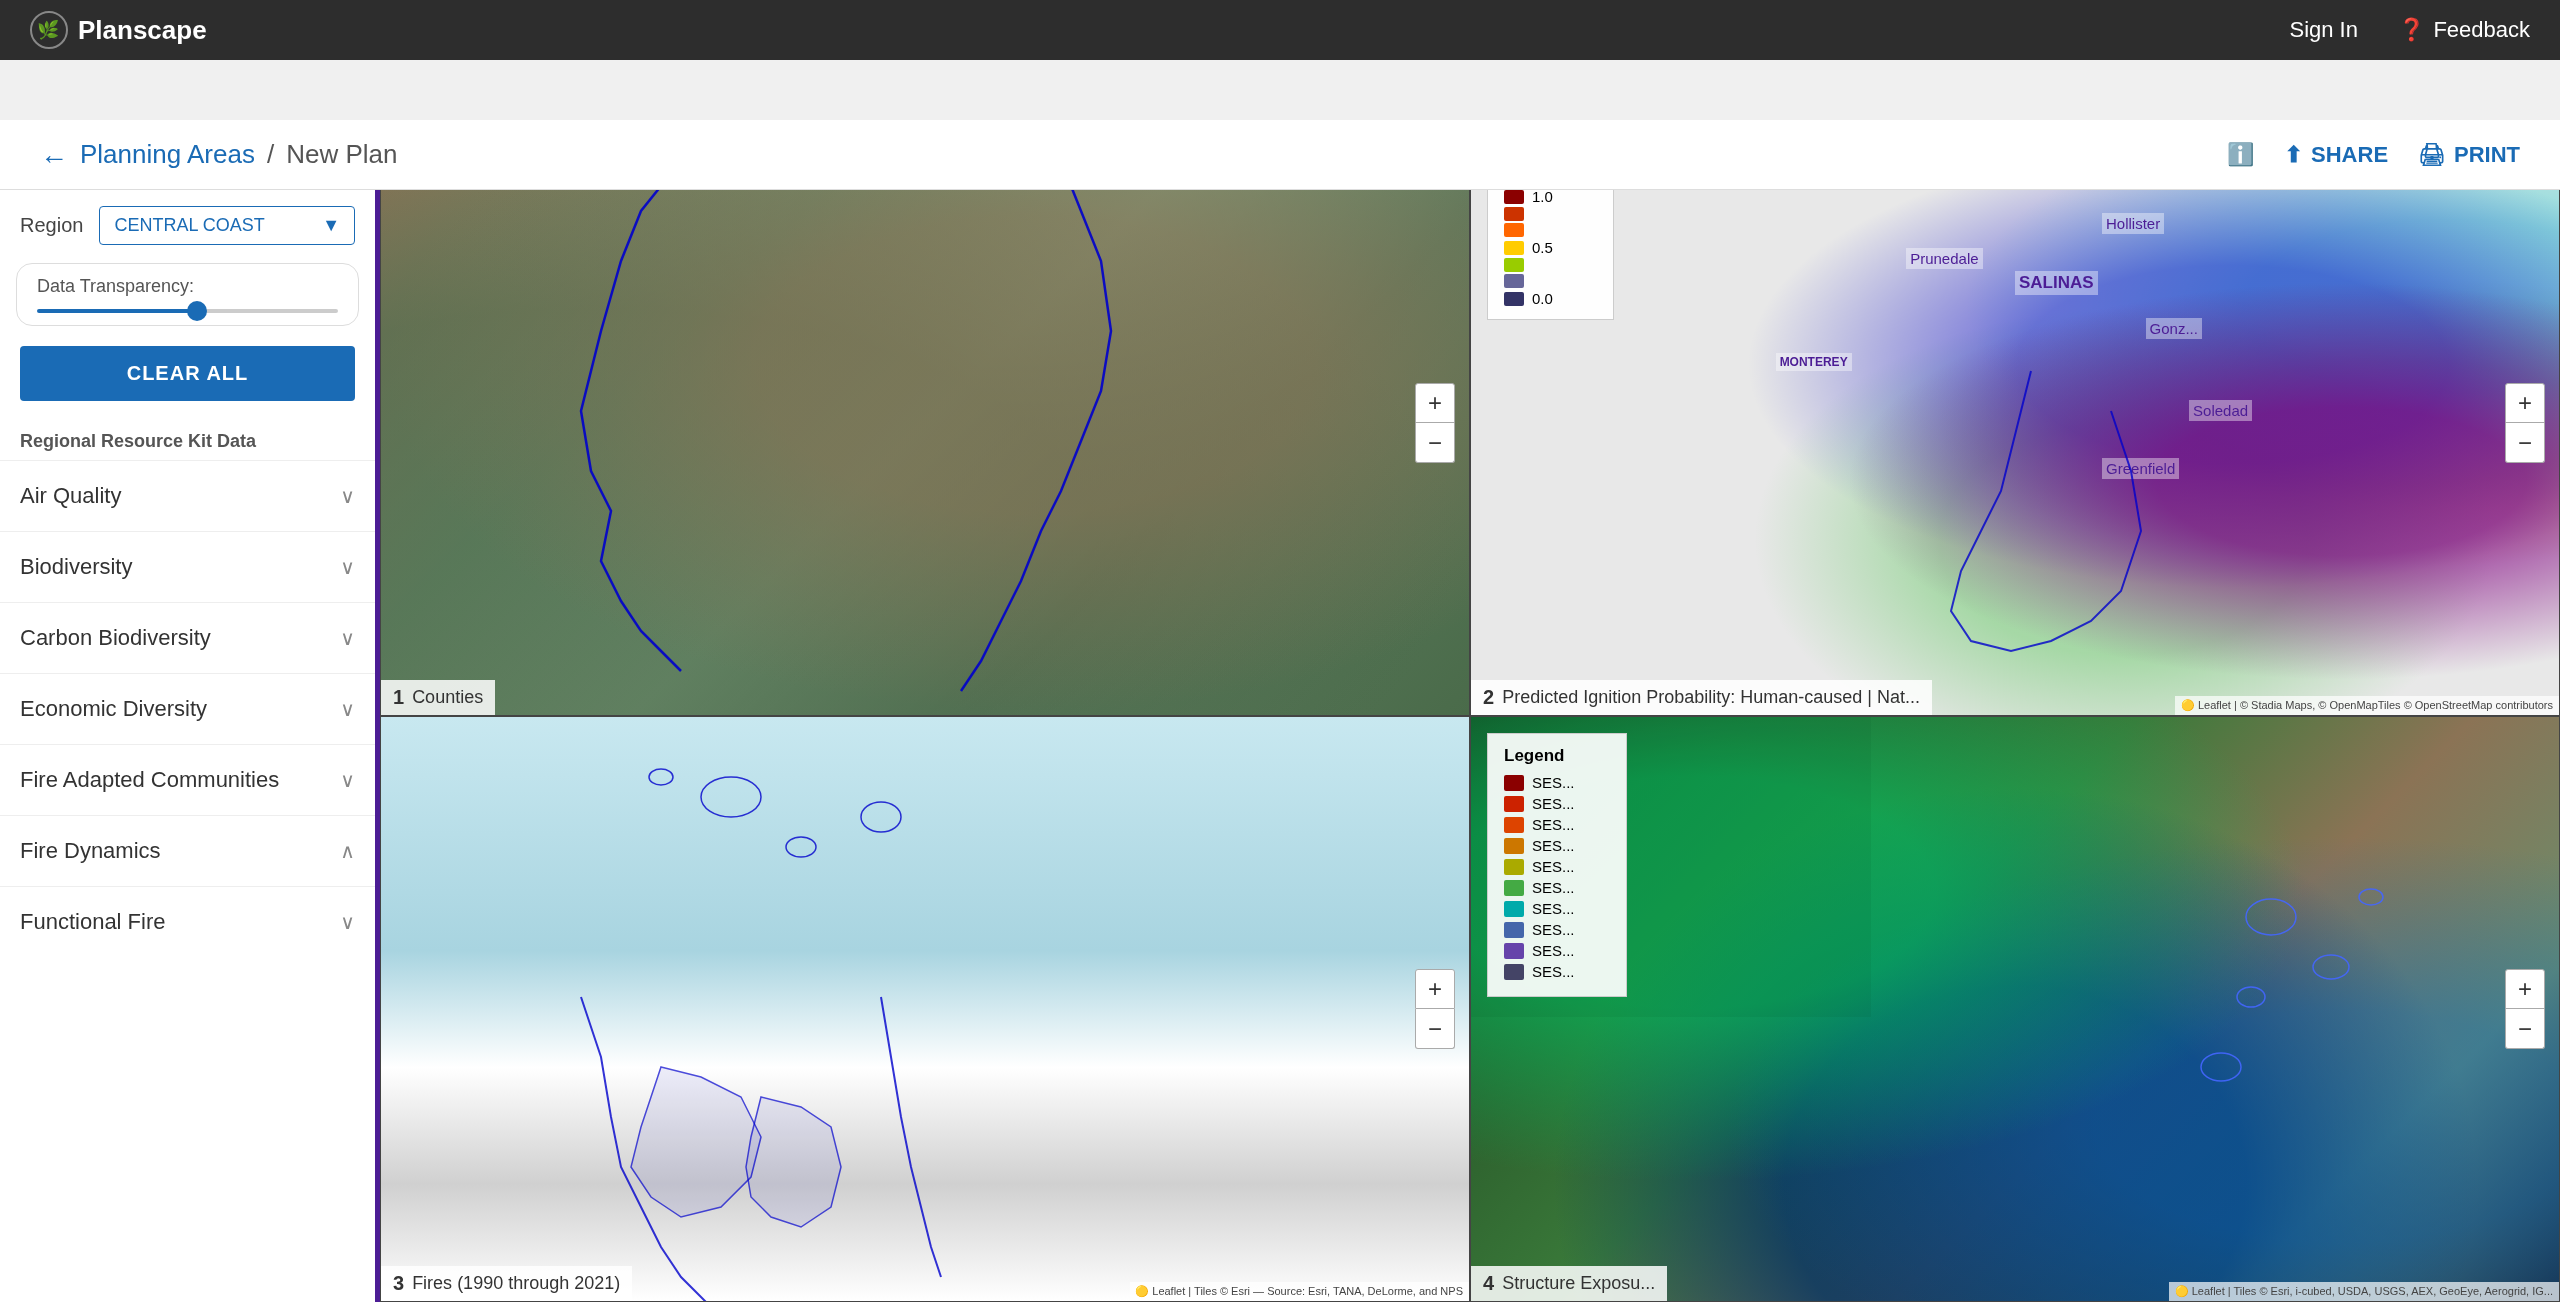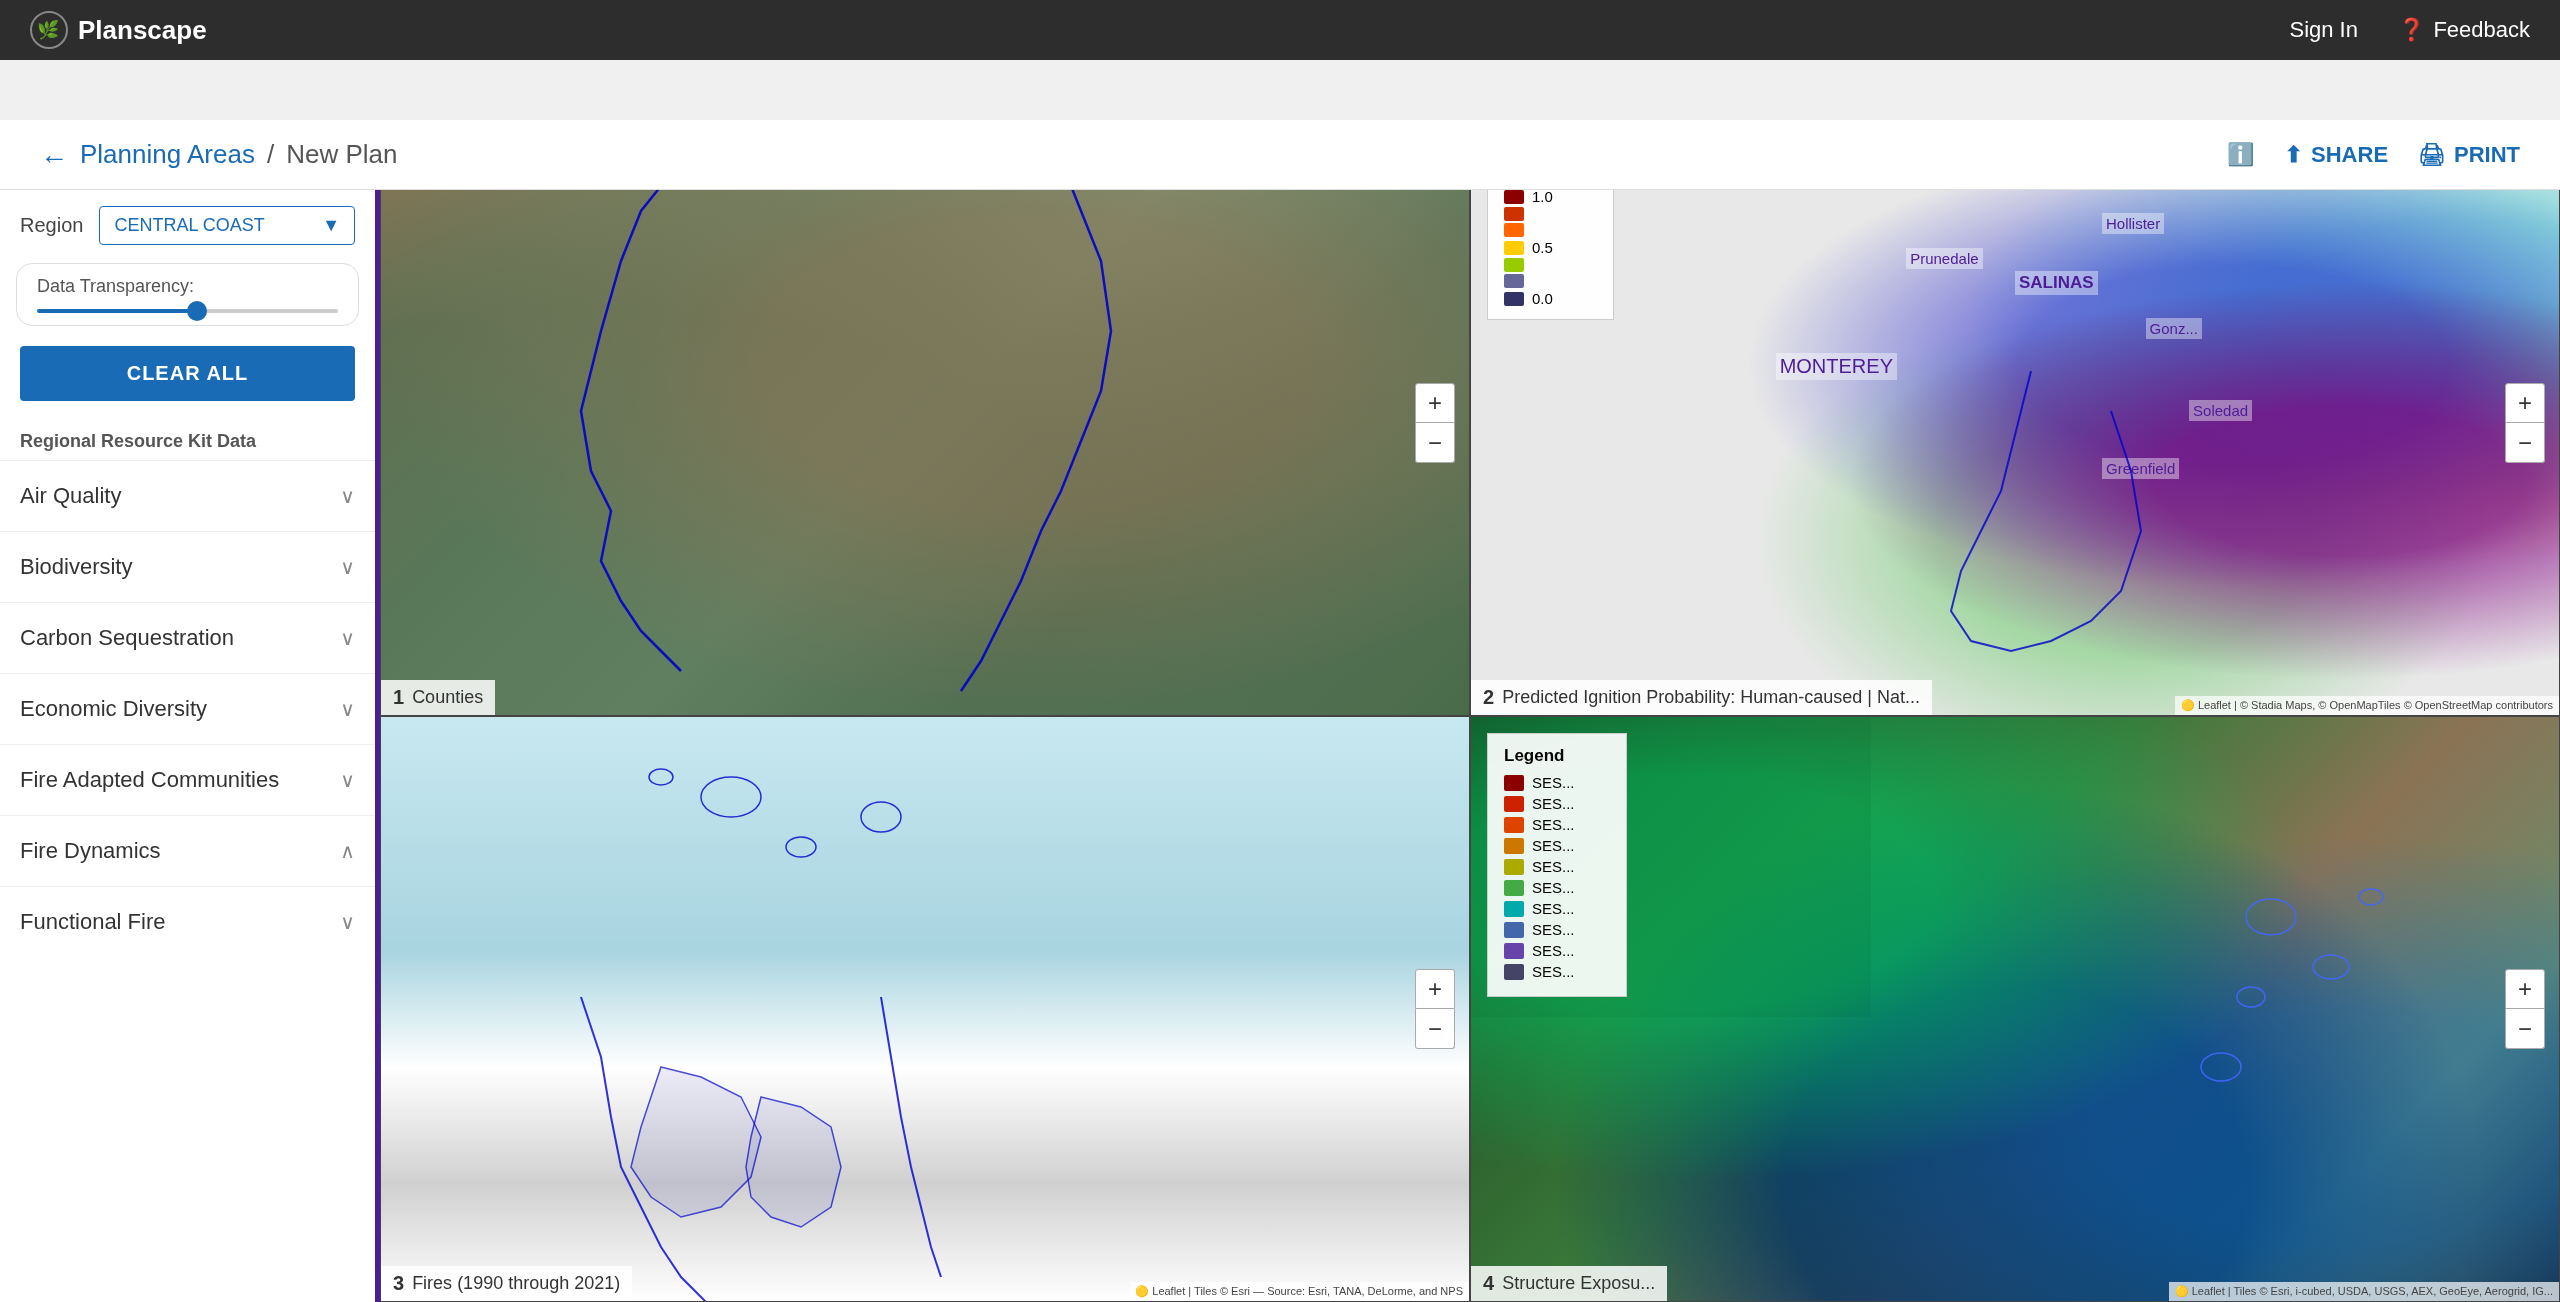--- a/index.html
+++ b/index.html
@@ -507,21 +507,21 @@
       </div>
     </div>
     <div class="accordion-item">
       <div class="accordion-header">
         <span>Biodiversity</span>
         <span class="chevron">∨</span>
       </div>
     </div>
     <div class="accordion-item">
       <div class="accordion-header">
-        <span>Carbon Sequestration</span>
+        <span>Carbon Biodiversity</span>
         <span class="chevron">∨</span>
       </div>
     </div>
     <div class="accordion-item">
       <div class="accordion-header">
         <span>Economic Diversity</span>
         <span class="chevron">∨</span>
       </div>
     </div>
     <div class="accordion-item">
@@ -577,21 +577,21 @@
 
     <div class="map-panel" style="position:relative;">
       <div class="map-2-bg"></div>
       <div class="map-2-heatmap"></div>
 
       <div class="city-label" style="top:4%;left:18%;">SANTA CRUZ</div>
       <div class="city-label" style="top:6%;left:35%;">Watsonville</div>
       <div class="city-label" style="top:14%;left:58%;">Hollister</div>
       <div class="city-label" style="top:20%;left:40%;">Prunedale</div>
       <div class="city-label" style="top:24%;left:50%;font-weight:700;font-size:17px;">SALINAS</div>
-      <div class="city-label" style="top:38%;left:28%;font-weight:400;font-size:20px;">MONTEREY</div>
+      <div class="city-label" style="top:38%;left:28%;font-weight:700;font-size:12px;">MONTEREY</div>
       <div class="city-label" style="top:32%;left:62%;">Gonz...</div>
       <div class="city-label" style="top:46%;left:66%;">Soledad</div>
       <div class="city-label" style="top:56%;left:58%;">Greenfield</div>
 
       <svg style="position:absolute;top:0;left:0;width:100%;height:100%;z-index:5;">
         <polyline points="640,280 660,340 670,400 650,460 620,490 580,510 540,520 500,510 480,480 490,440 510,400 530,360 540,320 550,280 560,240" fill="none" stroke="#0000CC" stroke-width="2" opacity="0.8"></polyline>
       </svg>
 
       <div class="prob-legend">
         <div class="prob-title">Probabilit...</div>

